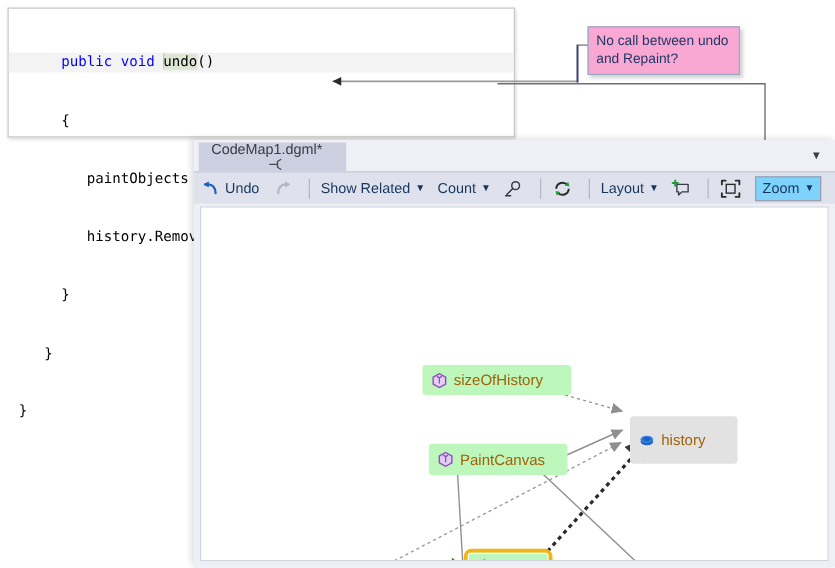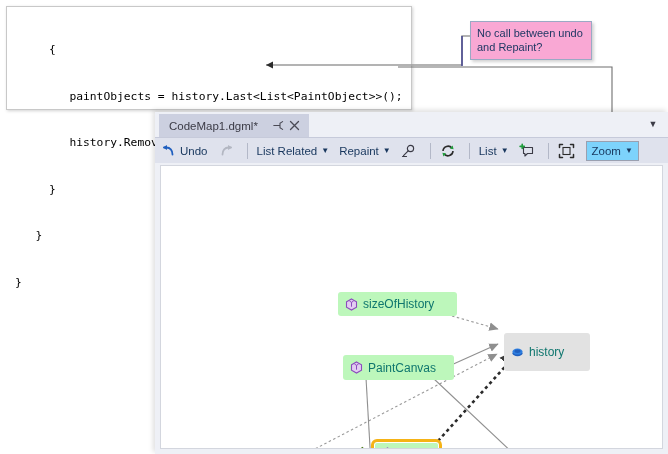--- a/index.html
+++ b/index.html
@@ -30,21 +30,21 @@
   #annot-connector{position:absolute;left:0;top:0;width:668px;height:454px;
       pointer-events:none;}
 
   
   #codemap-window{position:absolute;left:155px;top:112px;width:513px;height:342px;
       background:#eef0f6;box-shadow:-2px -2px 5px rgba(0,0,0,.13);}
 
   #tabstrip{position:absolute;left:0;top:0;width:513px;height:25px;background:#eef0f6;}
   #tab{position:absolute;left:4px;top:2px;height:23px;background:#ccd0e0;
       display:flex;align-items:center;padding:0 7px 0 10px;box-sizing:border-box;
-      color:#3b3b46;font-size:11.5px;}
+      color:#3b3b46;font-size:11.5px;flex-direction:column;}
   #tab-title{margin-right:12px;}
   .tab-btn{width:14px;height:14px;display:inline-flex;align-items:center;
       justify-content:center;color:#4a4a55;margin-left:2px;}
   #tabstrip-chevron{position:absolute;right:8px;top:5px;width:14px;height:14px;
       display:flex;align-items:center;justify-content:center;color:#3b3b46;font-size:9px;}
 
   #toolbar{position:absolute;left:0;top:25px;width:513px;height:26px;
       background:#dfe2ed;border-top:1px solid #c6cada;display:flex;align-items:center;
       box-sizing:border-box;}
   .tb-item{display:flex;align-items:center;height:26px;padding:0 5px;
@@ -56,35 +56,36 @@
       width:17px;height:17px;margin-right:3px;}
   #zoom-box{display:flex;align-items:center;height:18px;border:1px solid #9aa0b0;
       background:#7dd3fc;padding:0 5px;margin-left:3px;color:#17365d;font-size:11.5px;}
 
   
   #map-canvas{position:absolute;left:5px;top:53px;width:503px;height:284px;
       background:#ffffff;border:1px solid #d3d6de;box-sizing:border-box;overflow:hidden;}
   #edges{position:absolute;left:0;top:0;width:501px;height:282px;}
 
   .node{position:absolute;display:flex;align-items:center;border-radius:3px;
-      font-size:12px;color:#0f766e;box-sizing:border-box;padding:0 9px 0 7px;
+      font-size:12px;color:#a16207;box-sizing:border-box;padding:0 9px 0 7px;
       white-space:nowrap;}
   .node.method{background:#bdf7bb;}
   .node.field{background:#e2e2e2;}
   .node.sel{background:#bdf7bb;border:3px solid #f5b316;border-radius:6px;
       box-shadow:0 0 0 1px #ffffff inset;}
   .node .ic{margin-right:5px;display:inline-flex;align-items:center;}
 
   #sel-arrow{position:absolute;left:351px;top:333px;width:16px;height:16px;}
 </style>
 </head>
 <body>
 
 <div id="code-editor">
   <div id="code-lines">
+    <div class="cl hl">     <span class="kw">public</span> <span class="kw">void</span> <span class="cursor"></span><span class="sel">undo</span>()</div>
     <div class="cl">     {</div>
     <div class="cl">        paintObjects = history.Last&lt;List&lt;PaintObject&gt;&gt;();</div>
     <div class="cl">        history.RemoveAt(history.Count - 1);</div>
     <div class="cl">     }</div>
     <div class="cl">   }</div>
     <div class="cl">}</div>
   </div>
 </div>
 
 <div id="callout">No call between undo and Repaint?</div>
@@ -136,26 +137,26 @@
         <svg width="15" height="15" viewBox="0 0 15 15">
             <path d="M3.5 11.5 C3.5 7 6 4.5 9.5 4.5 L12 4.5" stroke="#b3b7c2" stroke-width="1.8" fill="none" stroke-linecap="round"></path>
             <polygon points="13,4.5 9,2 9,7" fill="#b3b7c2"></polygon>
           </svg>
       </span>
     </div>
 
     <div class="tb-sep"></div>
 
     <div class="tb-item">
-      <span>List Related</span>
+      <span>Show Related</span>
       <span class="caret">▼</span>
     </div>
 
     <div class="tb-item">
-      <span>Repaint</span>
+      <span>Count</span>
       <span class="caret">▼</span>
     </div>
 
     <div class="tb-item">
       <span class="tb-ico">
         <svg width="16" height="16" viewBox="0 0 16 16">
             <circle cx="9.5" cy="5.5" r="3.1" stroke="#3b3b46" stroke-width="1.2" fill="none"></circle>
             <path d="M7.2 7.8 L2.5 12.6 M1.5 13.5 h4" stroke="#3b3b46" stroke-width="1.2" stroke-linecap="round" fill="none"></path>
           </svg>
       </span>
@@ -170,21 +171,21 @@
             <path d="M13 8 A5 5 0 0 1 4 10.8" stroke="#2b2b2b" stroke-width="1.6" fill="none"></path>
             <polygon points="12.6,2.4 13.6,6.2 9.8,5.4" fill="#1f9d3c"></polygon>
             <polygon points="3.4,13.6 2.4,9.8 6.2,10.6" fill="#1f9d3c"></polygon>
           </svg>
       </span>
     </div>
 
     <div class="tb-sep"></div>
 
     <div class="tb-item">
-      <span>List</span>
+      <span>Layout</span>
       <span class="caret">▼</span>
     </div>
 
     <div class="tb-item">
       <span class="tb-ico">
         <svg width="17" height="16" viewBox="0 0 17 16">
             <path d="M4.5 4.5 h9 v6 h-5 l-2.6 2.5 v-2.5 h-1.4 z" stroke="#3b3b46" stroke-width="1.1" fill="none" stroke-linejoin="round"></path>
             <path d="M3.2 1.3 v4.2 M1.1 3.4 h4.2" stroke="#1f9d3c" stroke-width="1.6" stroke-linecap="round"></path>
           </svg>
       </span>

